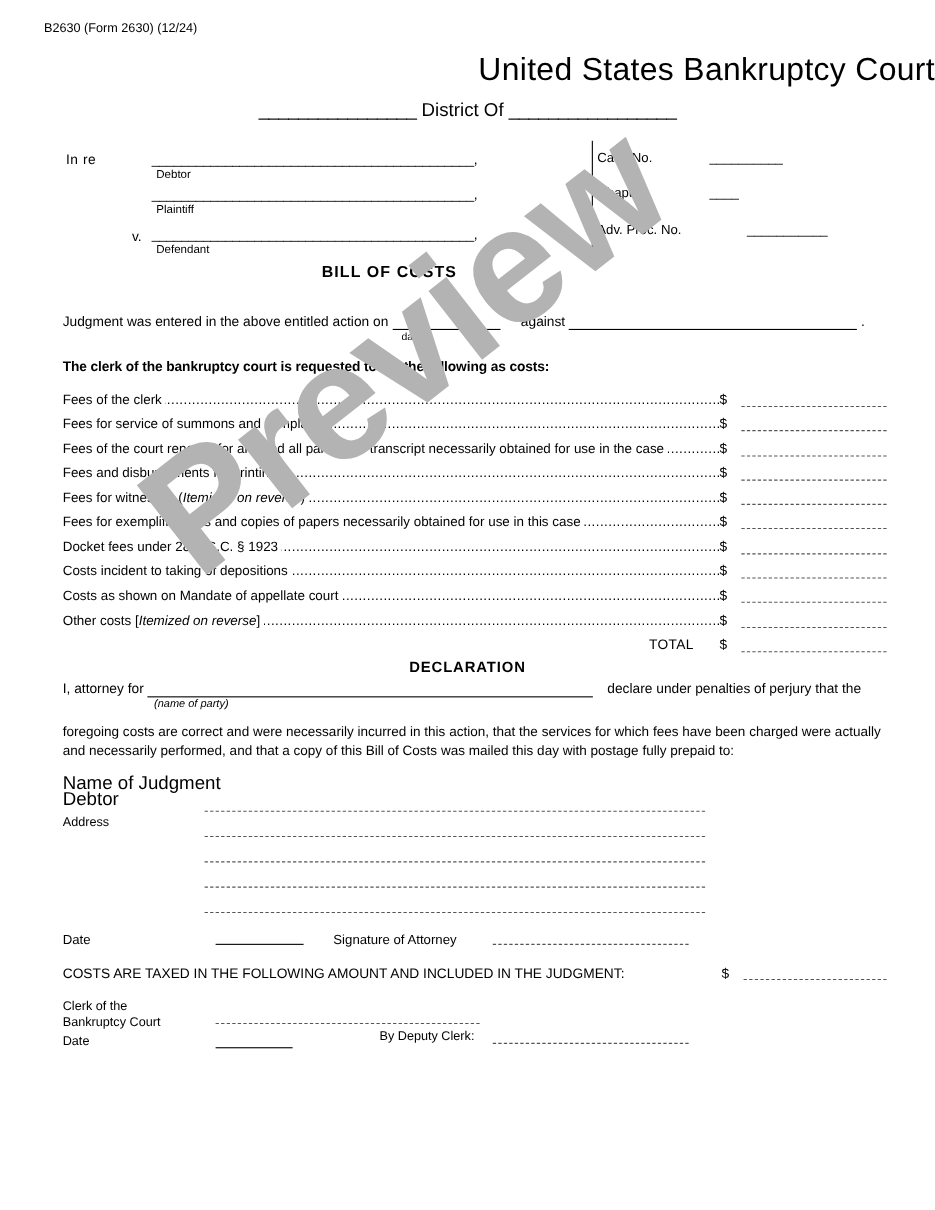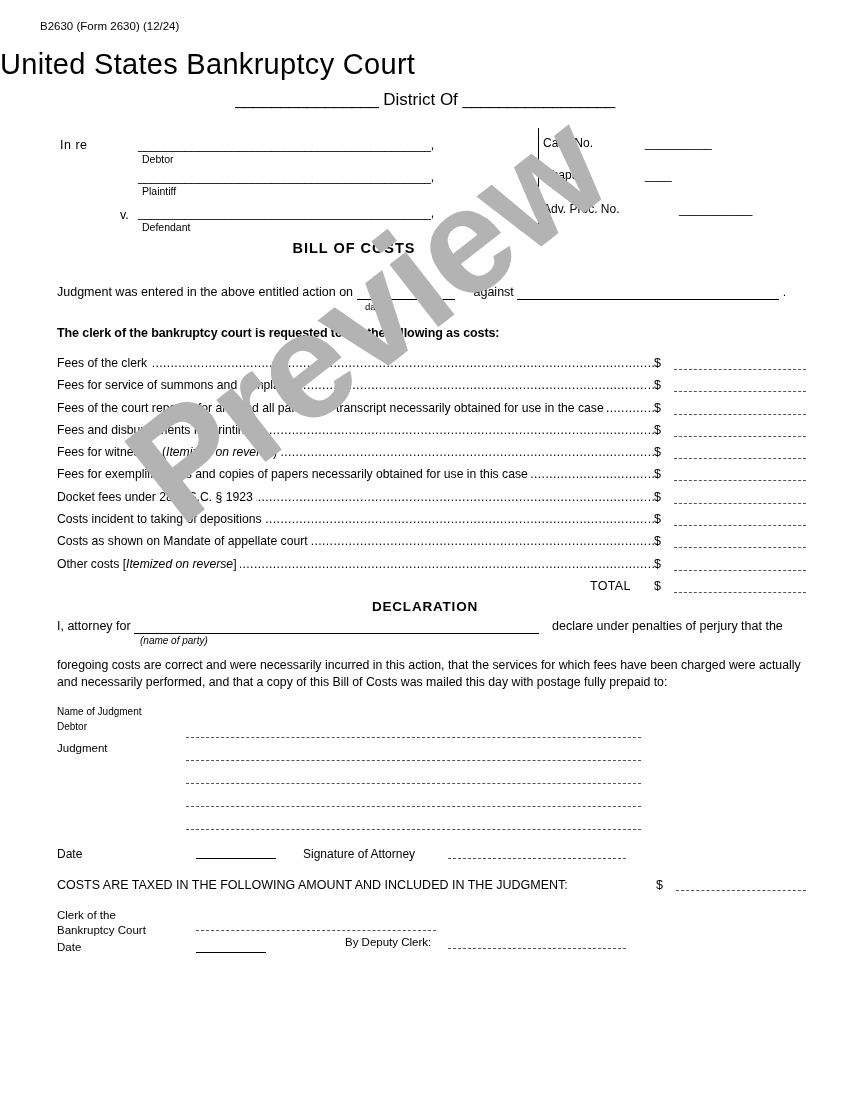--- a/index.html
+++ b/index.html
@@ -50,21 +50,21 @@
     position: absolute;
     left: 40px;
     top: 20px;
     font-size: 11.5px;
   }
   .title {
     position: absolute;
     left: 0;
     top: 48px;
     width: 850px;
-    text-align: left;
+    text-align: right;
     font-size: 29px;
     letter-spacing: 0.3px;
   }
   .district {
     position: absolute;
     left: 0;
     top: 90px;
     width: 850px;
     text-align: center;
     font-size: 17px;
@@ -237,21 +237,21 @@
     top: 657px;
     width: 745px;
     font-size: 12.3px;
     line-height: 17px;
   }
 
   .njd {
     position: absolute;
     left: 57px;
     top: 705px;
-    font-size: 10px;
+    font-size: 17px;
     line-height: 14.5px;
   }
   .addr {
     position: absolute;
     left: 57px;
     top: 742px;
     font-size: 11.5px;
   }
   .ruleline {
     position: absolute;
@@ -502,21 +502,21 @@
       <span>declare under penalties of perjury that the</span>
     </div>
     <div class="nameofparty">(name of party)</div>
 
     <div class="decl2">foregoing costs are correct and were necessarily incurred in this action, that the services for which fees have been charged were actually and necessarily performed, and that a copy of this Bill of Costs was mailed this day with postage fully prepaid to:</div>
 
     <div class="njd">
       <div>Name of Judgment</div>
       <div>Debtor</div>
     </div>
-    <div class="addr">Judgment</div>
+    <div class="addr">Address</div>
 
     <div class="ruleline" style="top:737px;"></div>
     <div class="ruleline" style="top:760px;"></div>
     <div class="ruleline" style="top:783px;"></div>
     <div class="ruleline" style="top:806px;"></div>
     <div class="ruleline" style="top:829px;"></div>
 
     <div class="datelbl2">Date</div>
     <div class="dateline2"></div>
     <div class="siglabel">Signature of Attorney</div>

